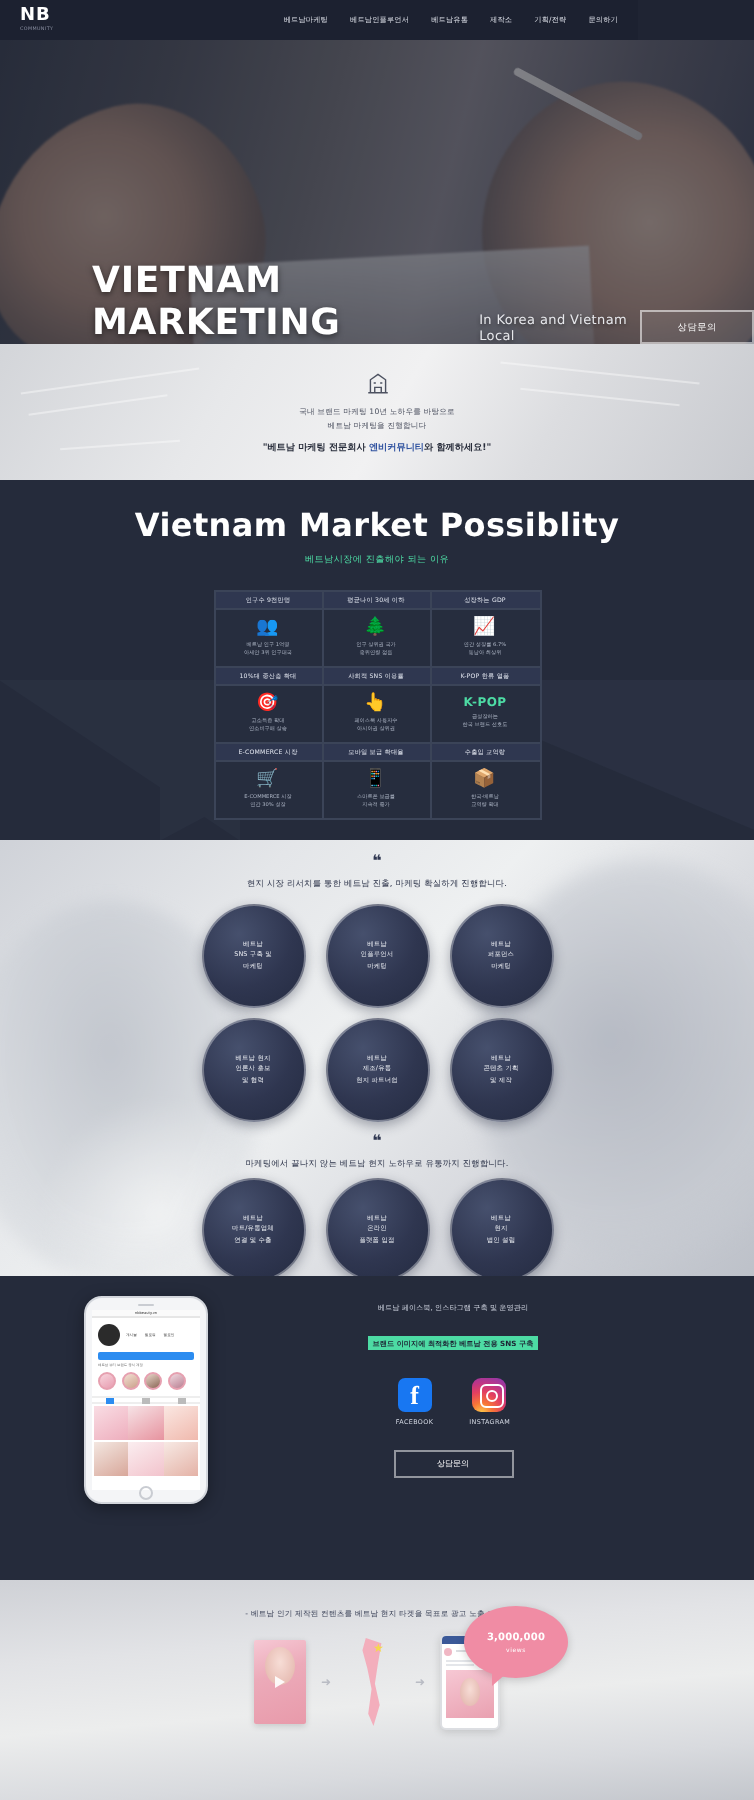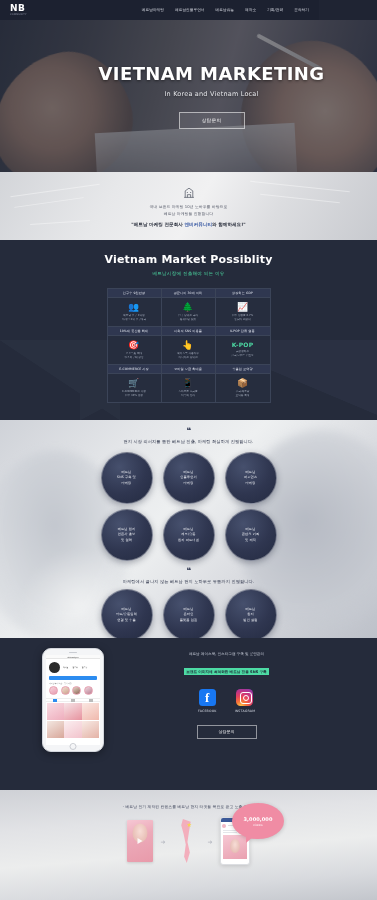--- a/index.html
+++ b/index.html
@@ -47,22 +47,22 @@
     background:linear-gradient(90deg,#efeae4,#cfc8c2);
     transform:rotate(28deg); border-radius:2px; filter:blur(.3px);
   }
   .paper {
     position:absolute; left:96px; bottom:-10px; width:200px; height:54px;
     background:linear-gradient(180deg,rgba(225,222,220,.75),rgba(180,176,175,.35));
     transform:rotate(-3deg); filter:blur(.6px);
   }
   .hero-scrim { position:absolute; inset:0; background:rgba(33,38,54,.54); }
   .hero-inner {
-    position:absolute; inset:0; display:flex; flex-direction:column;
-    align-items:center; justify-content:center; gap:0;margin-left:46px;
+    position:absolute; inset:0; display:flex; flex-direction:row;
+    align-items:flex-end; justify-content:center; gap:0;margin-left:46px;
   }
   .hero-title {
     font-size:18px; font-weight:bold; letter-spacing:.4px; color:#fff;
     text-shadow:0 1px 3px rgba(0,0,0,.5);
   }
   .hero-sub {
     font-size:6.5px; color:#e7e8ec; margin-top:6px; letter-spacing:.2px;
     text-shadow:0 1px 2px rgba(0,0,0,.45);
   }
   .hero-btn {
@@ -99,21 +99,21 @@
   }
   .possib .mtn {
     position:absolute; bottom:0; left:0; width:377px; height:80px;
     background:
       linear-gradient(to top right,transparent 49.6%,#2a3142 50%) 0 0/120px 80px no-repeat,
       linear-gradient(to top left,transparent 49.6%,#2a3142 50%) 80px 0/150px 80px no-repeat,
       linear-gradient(to top right,transparent 49.6%,#2b3244 50%) 200px 0/190px 80px no-repeat;
     opacity:.85;
   }
   .sec-head { position:relative; text-align:center; padding-top:13px; }
-  .sec-title { font-size:11px; font-weight:bold; color:#fff; letter-spacing:.2px; }
+  .sec-title { font-size:16px; font-weight:bold; color:#fff; letter-spacing:.2px; }
   .sec-sub { font-size:4.6px; color:#4ddba4; margin-top:5px; letter-spacing:.2px; }
   .grid {
     position:relative; width:164px; margin:12px auto 0;
     border:1px solid #3b4458; display:grid;
     grid-template-columns:repeat(3,1fr);
     background:#262d3e;
   }
   .cell { border-right:1px solid #3b4458; border-bottom:1px solid #3b4458; }
   .cell:nth-child(3n) { border-right:none; }
   .cell:nth-last-child(-n+3) { border-bottom:none; }

